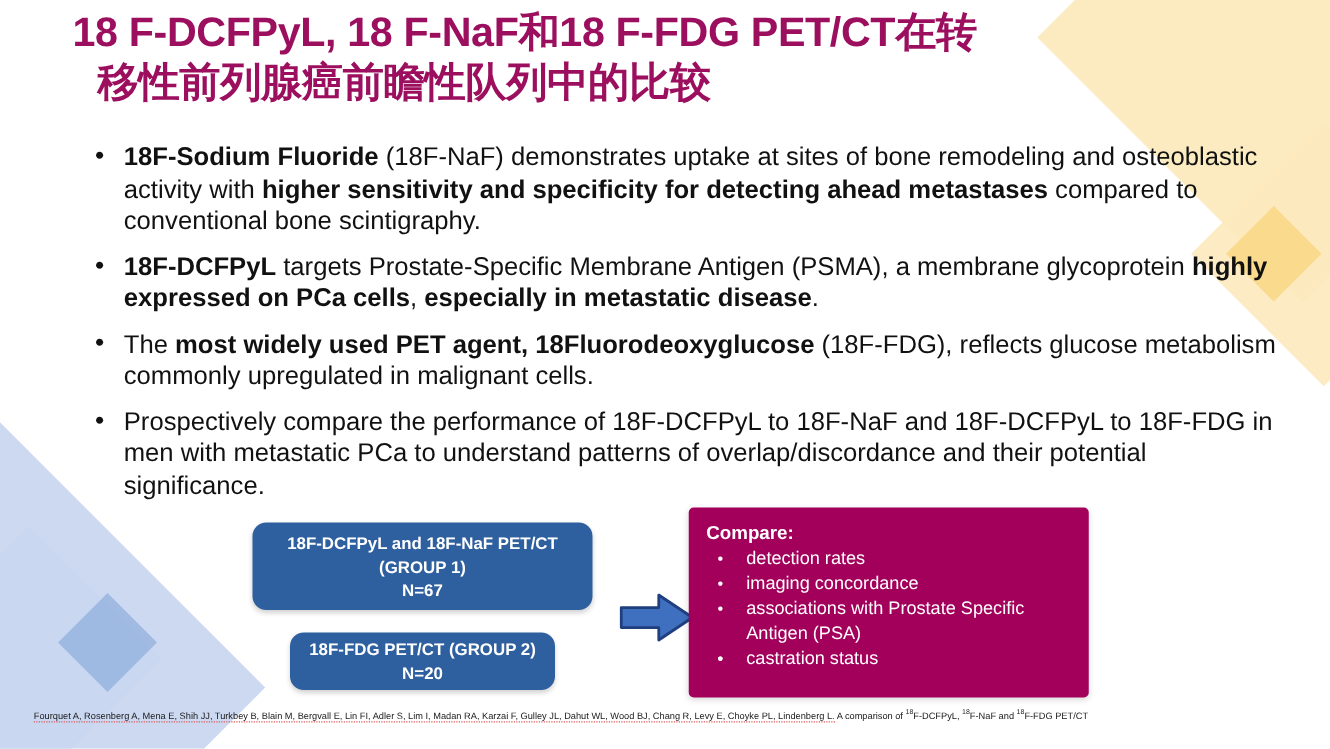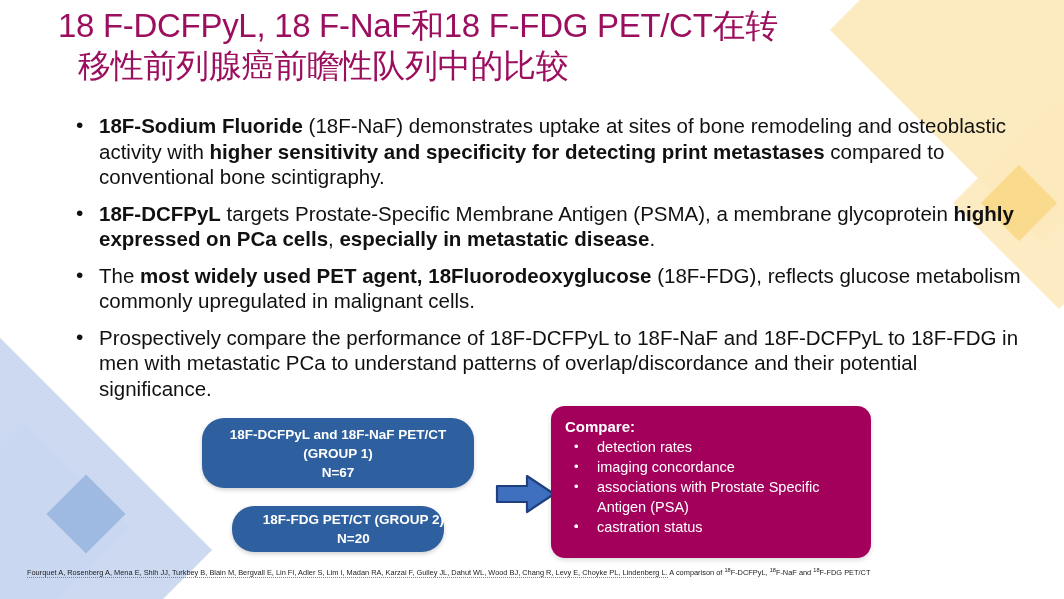--- a/index.html
+++ b/index.html
@@ -35,21 +35,21 @@
   }
   .deco-bl-small{
     left:58px;top:486px;width:56px;height:56px;
     background:#9db8e0;opacity:.95;transform:rotate(45deg);
   }
 
   
   #title{
     position:absolute;left:58px;top:6px;width:960px;
     color:#9C0F5F;
-    font-weight:normal;
+    font-weight:bold;
     font-size:33px;
     line-height:40px;
     letter-spacing:-.3px;
     z-index:5;
   }
   #title .l2{display:block;margin-left:20px;}
 
   
   #bullets{
     position:absolute;left:72px;top:113px;width:952px;
@@ -66,41 +66,41 @@
   .bullet .dot{
     position:absolute;left:4px;top:-1px;
     font-size:21px;line-height:25px;color:#111;
   }
   .bullet b{font-weight:bold;}
 
   
   .flowbox{
     position:absolute;
     background:#2E5F9E;
-    border-radius:22px;
+    border-radius:11px;
     color:#ffffff;
     font-weight:bold;
     text-align:center;
     font-size:13.5px;
     line-height:19px;
     display:flex;align-items:center;justify-content:center;
     box-shadow:0 2px 4px rgba(0,0,0,.18);
     z-index:5;
   }
   #box-group1{left:202px;top:418px;width:272px;height:70px;}
-  #box-group2{left:232px;top:506px;width:212px;height:46px;justify-content:flex-end;}
+  #box-group2{left:232px;top:506px;width:212px;height:46px;}
 
   #arrow{
     position:absolute;left:495px;top:472px;width:62px;height:44px;z-index:5;
   }
 
   #compare{
     position:absolute;left:551px;top:406px;width:320px;height:152px;
     background:#A3005C;
-    border-radius:14px;
+    border-radius:4px;
     color:#ffffff;
     z-index:5;
     box-shadow:0 2px 5px rgba(0,0,0,.15);
     padding:11px 12px 0 14px;
     box-sizing:border-box;
   }
   #compare .chead{font-weight:bold;font-size:15px;line-height:19px;margin-bottom:1px;}
   #compare ul{margin:0;padding:0;list-style:none;}
   #compare li{
     position:relative;
@@ -132,21 +132,21 @@
   <div class="deco deco-bl-big"></div>
   <div class="deco deco-bl-mid"></div>
   <div class="deco deco-bl-small"></div>
 
   <div id="title">
     <span class="l1">18 F-DCFPyL, 18 F-NaF和18 F-FDG PET/CT在转</span>
     <span class="l2">移性前列腺癌前瞻性队列中的比较</span>
   </div>
 
   <div id="bullets">
-      <div class="bullet"><span class="dot">•</span><span><b>18F-Sodium Fluoride</b><span> (18F-NaF) demonstrates uptake at sites of bone remodeling and osteoblastic activity with </span><b>higher sensitivity and specificity for detecting print metastases</b><span> compared to conventional bone scintigraphy.</span></span></div>
+      <div class="bullet"><span class="dot">•</span><span><b>18F-Sodium Fluoride</b><span> (18F-NaF) demonstrates uptake at sites of bone remodeling and osteoblastic activity with </span><b>higher sensitivity and specificity for detecting ahead metastases</b><span> compared to conventional bone scintigraphy.</span></span></div>
       <div class="bullet"><span class="dot">•</span><span><b>18F-DCFPyL</b><span> targets Prostate-Specific Membrane Antigen (PSMA), a membrane glycoprotein </span><b>highly expressed on PCa cells</b><span>, </span><b>especially in metastatic disease</b><span>.</span></span></div>
       <div class="bullet"><span class="dot">•</span><span><span>The </span><b>most widely used PET agent, 18Fluorodeoxyglucose</b><span> (18F-FDG), reflects glucose metabolism commonly upregulated in malignant cells.</span></span></div>
       <div class="bullet"><span class="dot">•</span><span><span>Prospectively compare the performance of 18F-DCFPyL to 18F-NaF and 18F-DCFPyL to 18F-FDG in men with metastatic PCa to understand patterns of overlap/discordance and their potential significance.</span></span></div>
     </div>
 
   <div class="flowbox" id="box-group1">
     <div>
       <span>18F-DCFPyL and 18F-NaF PET/CT</span><br>
       <span>(GROUP 1)</span><br>
       <span>N=67</span>

